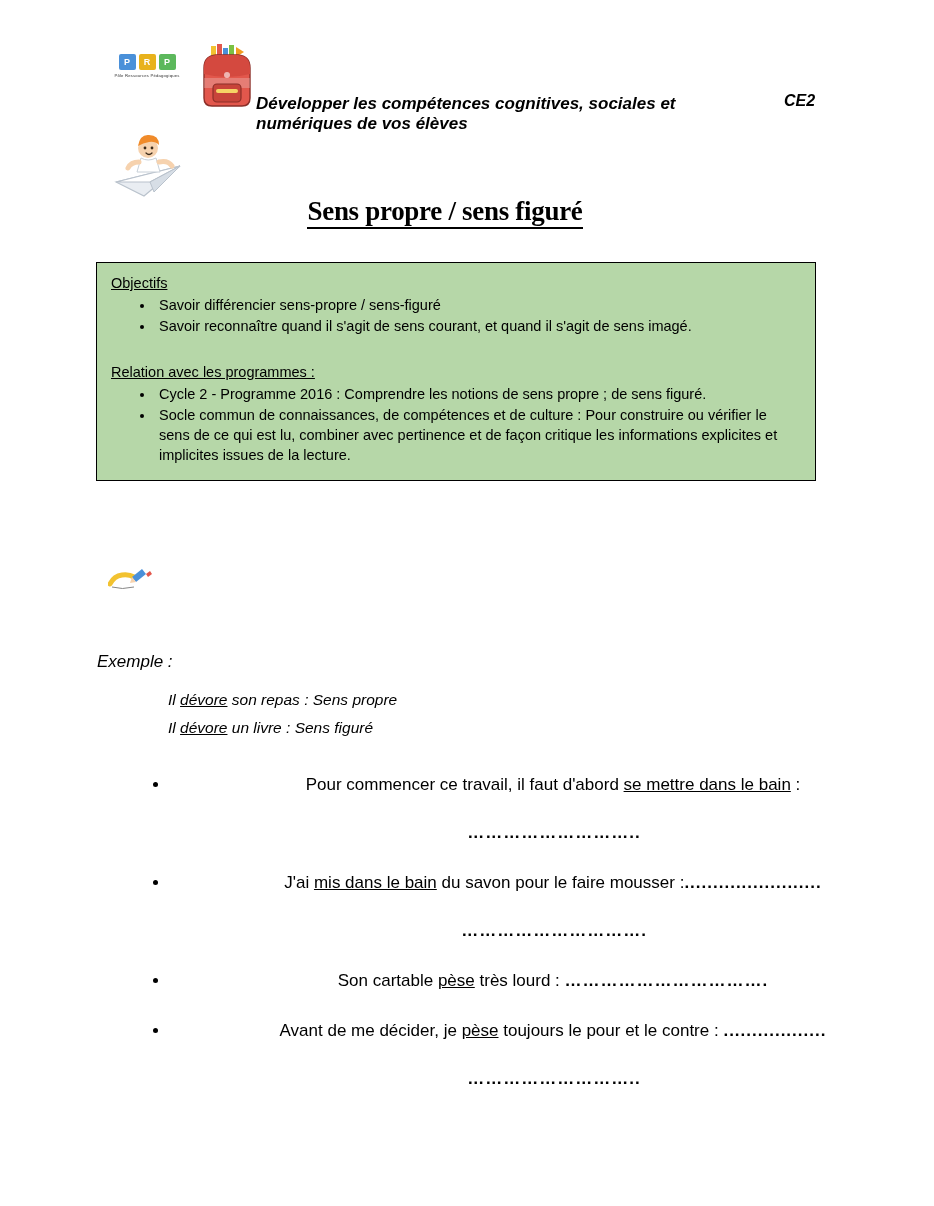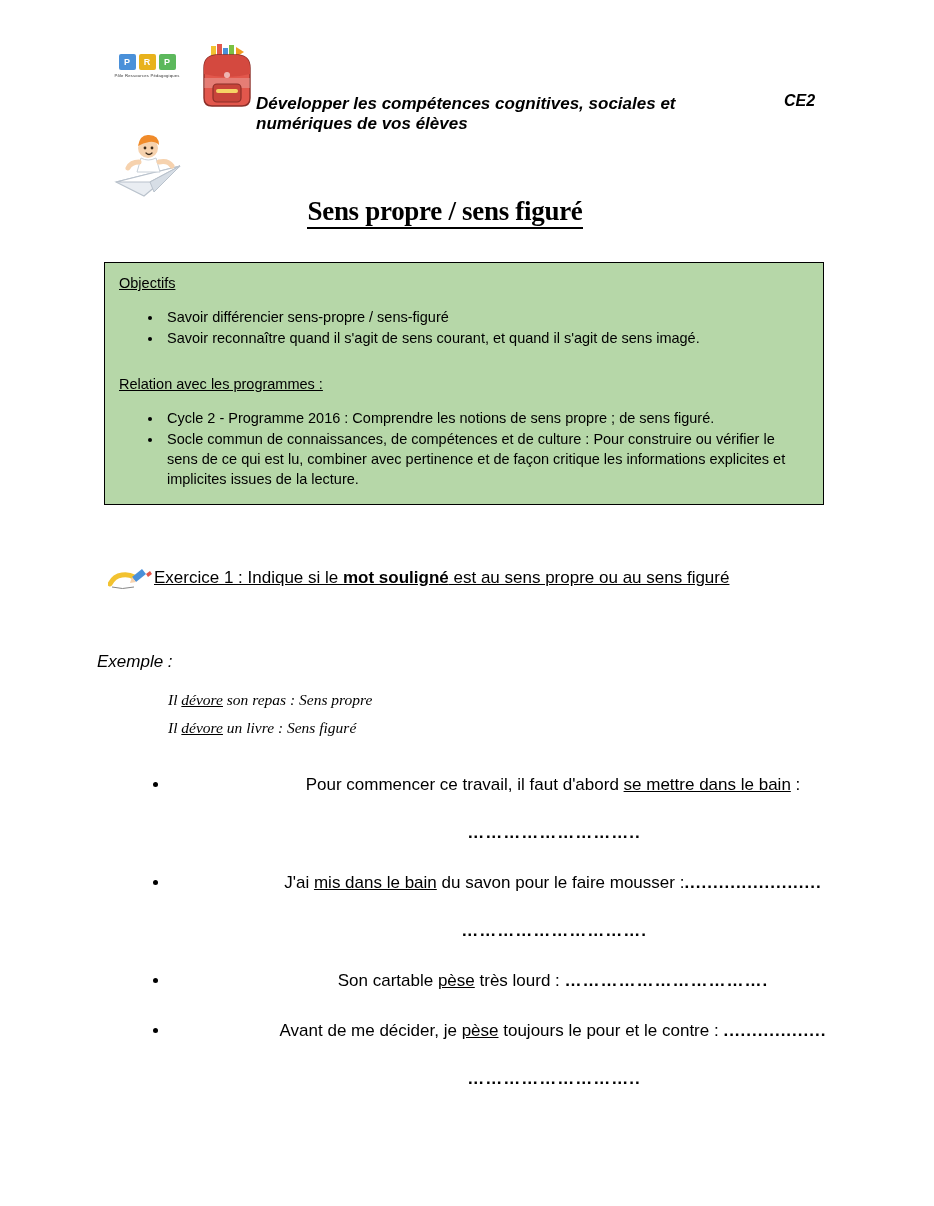--- a/index.html
+++ b/index.html
@@ -113,38 +113,38 @@
     letter-spacing: -0.3px;
   }
   .doc-title span {
     border-bottom: 2px solid #000;
     padding-bottom: 1px;
   }
 
   
   .obj-box {
     position: absolute;
-    left: 104px;
+    left: 96px;
     top: 262px;
     width: 720px;
     box-sizing: border-box;
     border: 1.5px solid #000000;
     background: #b6d7a8;
     padding: 12px 14px 14px 14px;
   }
   .obj-heading {
     font-size: 14.5px;
     text-decoration: underline;
     margin: 0 0 2px 0;
   }
   .obj-heading.second {
     margin-top: 28px;
   }
   ul.obj-list {
-    margin: 16px 0 0 0;
+    margin: 4px 0 0 0;
     padding-left: 44px;
     list-style: disc;
   }
   ul.obj-list li {
     font-size: 14.5px;
     line-height: 20px;
     margin-bottom: 1px;
     padding-left: 4px;
   }
 
@@ -174,21 +174,20 @@
     font-size: 17px;
     font-style: italic;
   }
   .example-lines {
     position: absolute;
     left: 168px;
     top: 686px;
     font-size: 15.5px;
     font-style: italic;
     line-height: 28px;
-    font-family: Liberation Serif, serif;
   }
   .example-lines u { text-decoration: underline; }
 
   ul.q-list {
     position: absolute;
     left: 130px;
     top: 764px;
     width: 760px;
     margin: 8px;
     padding-left: 32px;
@@ -284,21 +283,21 @@
 
   <div class="ex-line">
     <span class="pencil-icon">
       <svg width="44" height="26" viewBox="0 0 44 26" xmlns="http://www.w3.org/2000/svg">
         <path d="M2 20 q4-8 12-9 q7-1 12 2" stroke="#f2c230" stroke-width="5" fill="none" stroke-linecap="round"></path>
         <path d="M24 13 l10-8 4 5 -10 8 z" fill="#4a90d9"></path>
         <path d="M38 10 l4-3 2 3 -4 3 z" fill="#e2574c"></path>
         <path d="M24 13 l4 5 -6 1 z" fill="#f6d2ae"></path>
         <path d="M4 23 q10 3 22 0" stroke="#888" stroke-width="1" fill="none"></path>
       </svg>
-    </span><span class="ex-text"><span>Exercice 1 : Indique si le </span><b>mot souligné</b><span> est au sens propre ou au sens figuré</span></span>
+    </span>
   </div>
 
   <div class="example-label">Exemple :</div>
 
   <div class="example-lines">
     <div><span>Il </span><u>dévore</u><span> son repas : Sens propre</span></div>
     <div><span>Il </span><u>dévore</u><span> un livre : Sens figuré</span></div>
   </div>
 
   <ul class="q-list">

